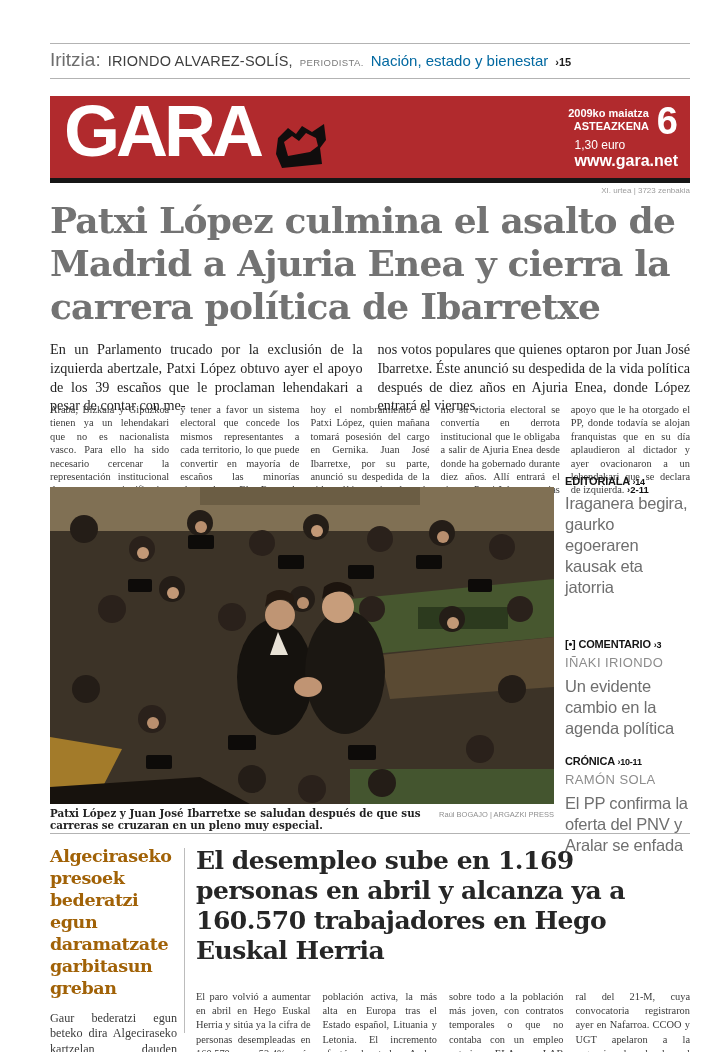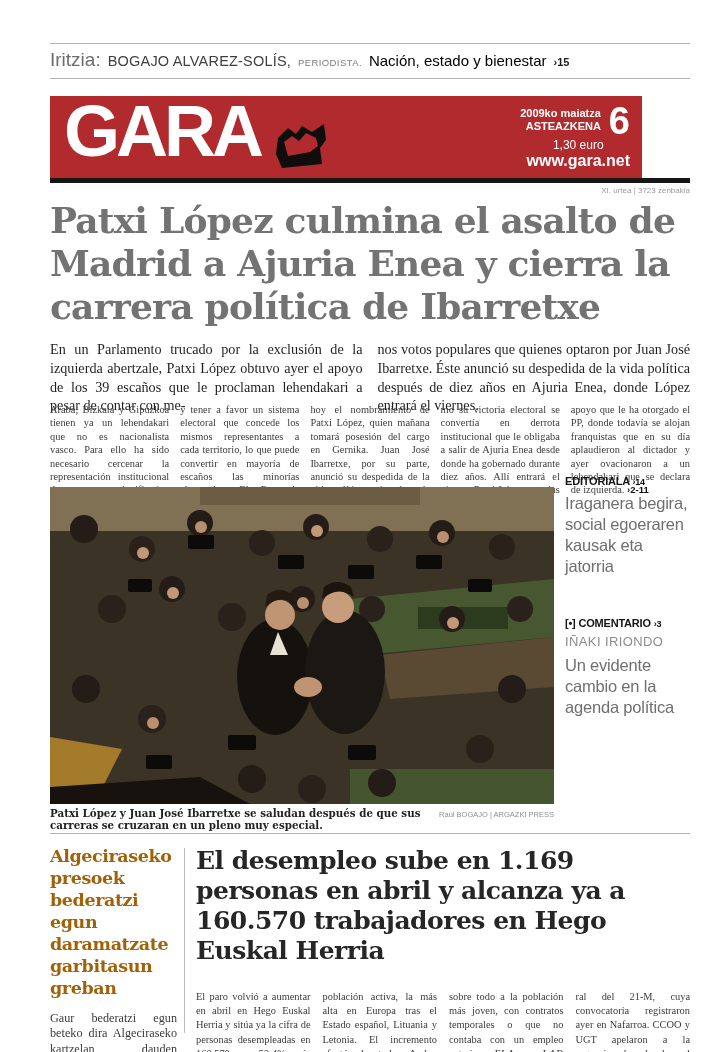--- a/index.html
+++ b/index.html
@@ -5,32 +5,32 @@
   html,body{margin:0;padding:0;background:#e8e8e8;}
   .page{position:relative;width:726px;height:1052px;background:#ffffff;margin:0 auto;
         font-family:"Liberation Sans",sans-serif;overflow:hidden;}
   .rule{position:absolute;left:50px;width:640px;height:1px;background:#b3b3b3;}
 
   
   .topbar{position:absolute;left:50px;top:49px;width:640px;display:flex;align-items:baseline;gap:7px;white-space:nowrap;}
   .topbar .section{font-size:19px;color:#6d6d6d;}
   .topbar .author{font-size:14.5px;color:#3f3f3f;letter-spacing:.2px;}
   .topbar .role{font-size:9.5px;color:#7a7a7a;letter-spacing:.4px;}
-  .topbar .t-title{font-size:15px;color:#000000;}
+  .topbar .t-title{font-size:15px;color:#0369a1;}
   .topbar .t-ref{font-size:11px;font-weight:bold;color:#1d1d1d;}
 
   
-  .banner{position:absolute;left:50px;top:96px;width:592px;height:82px;background:#b12a2d;}
+  .banner{position:absolute;left:50px;top:96px;width:640px;height:82px;background:#b12a2d;}
   .logo{position:absolute;left:14px;top:-6px;color:#fff;font-weight:bold;
         font-size:72px;letter-spacing:-4px;font-family:"Liberation Sans",sans-serif;}
   .logomark{position:absolute;left:222px;top:22px;}
   .dateblock{position:absolute;right:12px;top:8px;display:flex;gap:8px;align-items:flex-start;color:#fff;text-align:right;}
   .dateblock .dlines{font-size:11px;font-weight:bold;line-height:13px;padding-top:3px;}
   .dateblock .day{font-size:38px;font-weight:bold;line-height:34px;}
-  .pricing{position:absolute;right:12px;bottom:8px;color:#fff;text-align:center;}
+  .pricing{position:absolute;right:12px;bottom:8px;color:#fff;text-align:left;}
   .pricing .price{font-size:12px;}
   .pricing .url{font-size:16px;font-weight:bold;}
   .blackbar{position:absolute;left:50px;top:178px;width:640px;height:5px;background:#161616;}
   .issue{position:absolute;right:36px;top:186px;font-size:8px;color:#9c9c9c;}
 
   
   .headline{position:absolute;left:50px;top:199px;width:642px;
             font-family:"DejaVu Serif","Liberation Serif",serif;font-weight:bold;
             font-size:36px;line-height:43px;color:#737373;letter-spacing:-0.8px;}
   .intro{position:absolute;left:50px;top:340px;width:640px;display:flex;gap:15px;
@@ -73,21 +73,21 @@
   .b-cols p{margin:0;flex:1;text-align:justify;}
 </style>
 </head>
 <body>
 
 <div class="page">
 
   <div class="rule" style="top:43px"></div>
   <div class="topbar">
     <span class="section">Iritzia:</span>
-    <span class="author">BOGAJO ALVAREZ-SOLÍS,</span>
+    <span class="author">IRIONDO ALVAREZ-SOLÍS,</span>
     <span class="role">PERIODISTA.</span>
     <span class="t-title">Nación, estado y bienestar</span>
     <span class="t-ref">›15</span>
   </div>
   <div class="rule" style="top:78px"></div>
 
   <div class="banner">
     <div class="logo">GARA</div>
     <div class="logomark">
       <svg width="56" height="52" viewBox="0 0 56 52">
@@ -190,29 +190,37 @@
     <span class="ctext">Patxi López y Juan José Ibarretxe se saludan después de que sus carreras se cruzaran en un pleno muy especial.</span>
     <span class="credit">Raúl BOGAJO | ARGAZKI PRESS</span>
   </div>
 
   <div class="sidebar">
     <div class="sb-item sb-gap1">
       <div class="sb-kicker">
         <span></span><span>EDITORIALA</span>
         <span class="pref">›14</span>
       </div>
-      <div class="sb-title">Iraganera begira, social egoeraren kausak eta jatorria</div>
+      <div class="sb-title">Iraganera begira, gaurko egoeraren kausak eta jatorria</div>
     </div>
     <div class="sb-item sb-gap2">
       <div class="sb-kicker">
         <span>[•] </span><span>COMENTARIO</span>
         <span class="pref">›3</span>
       </div>
       <div class="sb-author">IÑAKI IRIONDO</div>
       <div class="sb-title">Un evidente cambio en la agenda política</div>
+    </div>
+    <div class="sb-item">
+      <div class="sb-kicker">
+        <span></span><span>CRÓNICA</span>
+        <span class="pref">›10-11</span>
+      </div>
+      <div class="sb-author">RAMÓN SOLA</div>
+      <div class="sb-title">El PP confirma la oferta del PNV y Aralar se enfada</div>
     </div>
   </div>
 
   <div class="rule" style="top:833px"></div>
 
   <div class="b-left">
     <h3>Algeciraseko presoek bederatzi egun daramatzate garbitasun greban</h3>
     <p><span>Gaur bederatzi egun beteko dira Algeciraseko kartzelan dauden hamaika euskal preso politikoek garbitasunari uko egin ziotenetik, jipoirik eta bakartzerik gehiago izan ez dadila eta espetxe araudia bete dadila eskatzeko.</span> </p>
   </div>
 

